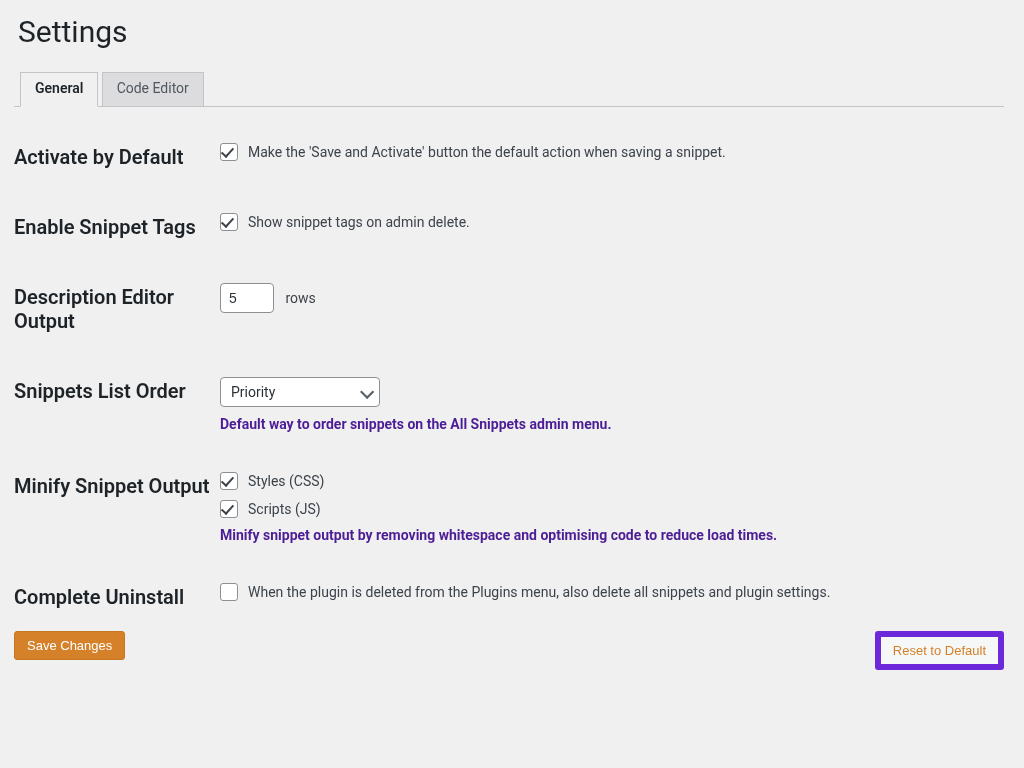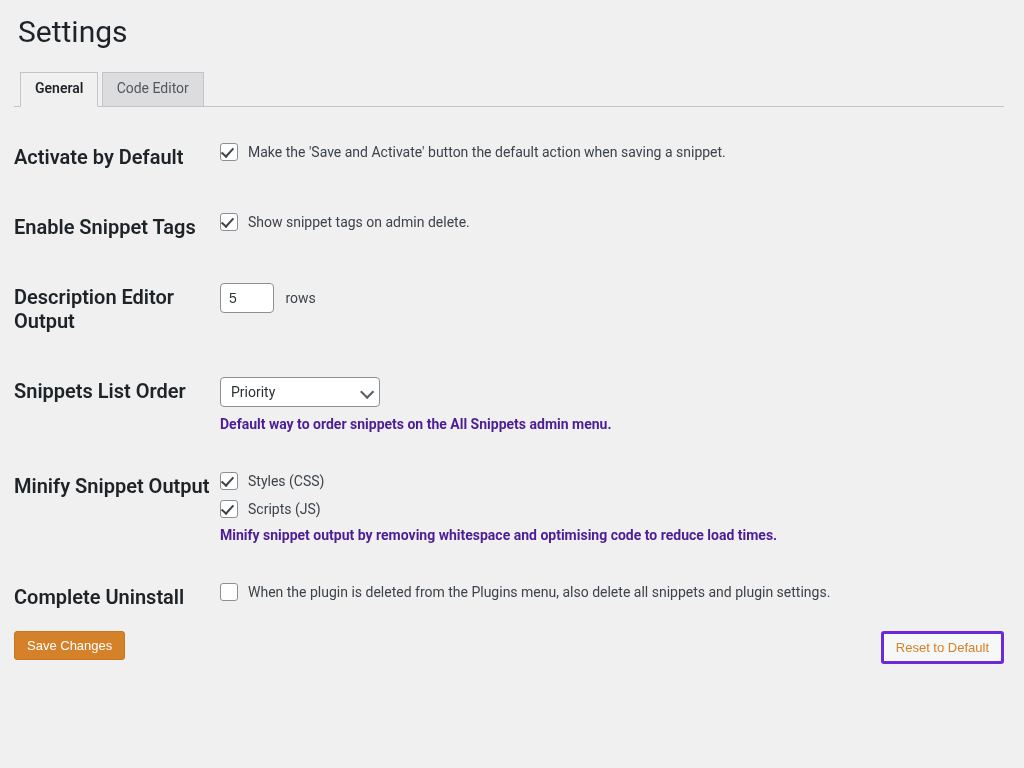--- a/index.html
+++ b/index.html
@@ -135,21 +135,21 @@
     background: #d58129;
     border: 1px solid #c87621;
     color: #fff;
     font-size: 13px;
     padding: 6px 12px;
     border-radius: 3px;
     cursor: pointer;
   }
   .btn-secondary {
     background: #f6f7f7;
-    border: 3px solid #6d28d9;
+    border: 6px solid #6d28d9;
     color: #d58129;
     font-size: 13px;
     padding: 6px 12px;
     border-radius: 3px;
     cursor: pointer;
   }
   .row-tighter th, .row-tighter td { padding-bottom: 20px; }
 </style>
 </head>
 <body>

